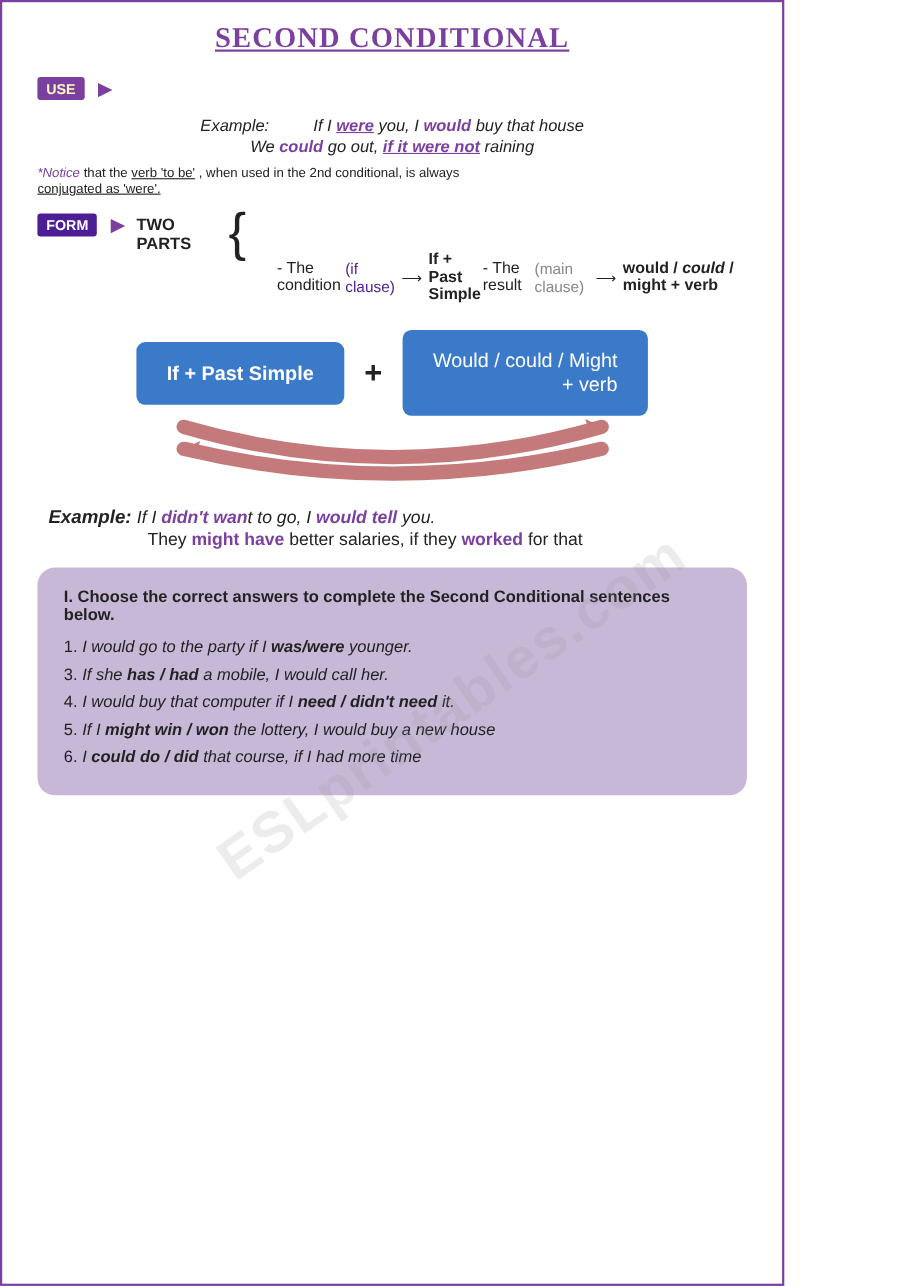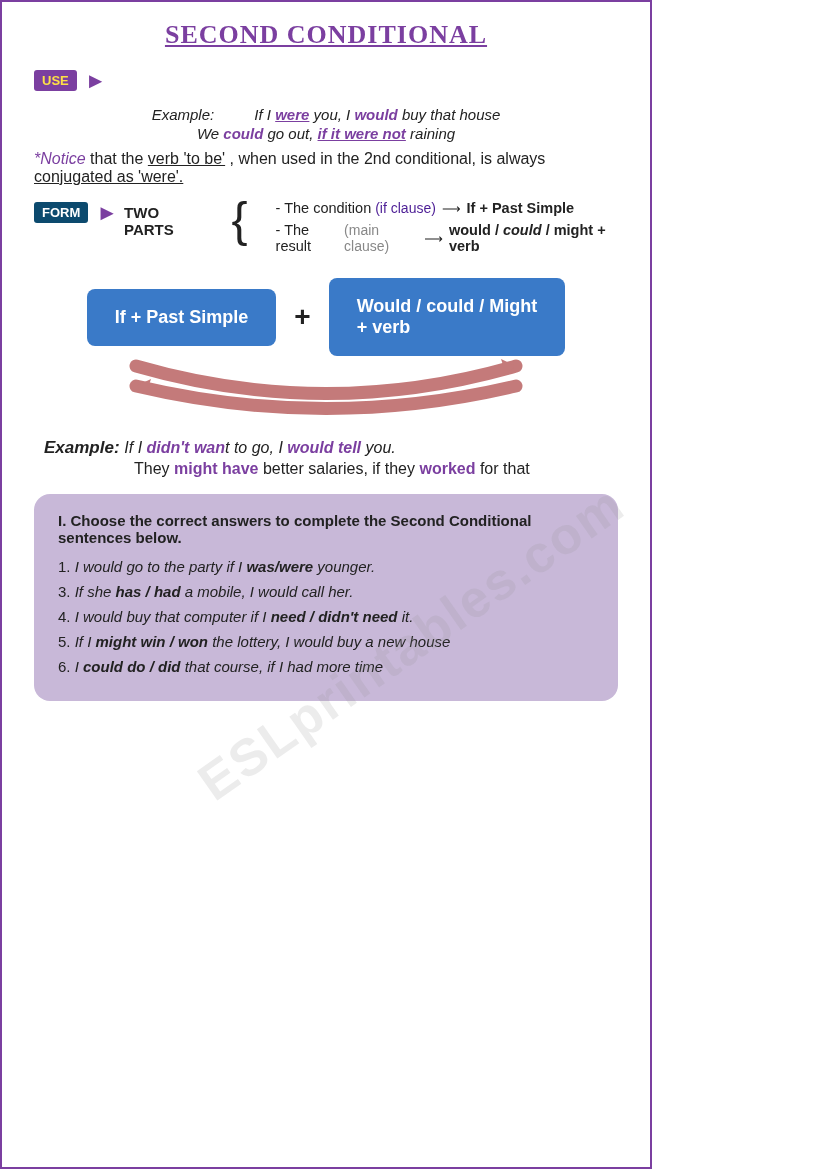--- a/index.html
+++ b/index.html
@@ -5,21 +5,21 @@
     * { margin: 0; padding: 0; box-sizing: border-box; }
     body {
       width: 821px;
       min-height: 1169px;
       background: #fff;
       font-family: Arial, sans-serif;
       font-size: 15px;
       color: #222;
     }
     .page {
-      width: 652px;
+      width: 713px;
       min-height: 1169px;
       border: 2.5px solid #7b3fa0;
       padding: 18px 32px 12px 32px;
       background: #fff;
     }
     .title {
       text-align: center;
       font-size: 26px;
       font-weight: bold;
       color: #7b3fa0;
@@ -28,21 +28,21 @@
       margin-bottom: 18px;
       font-family: 'Times New Roman', serif;
     }
     .use-row {
       display: flex;
       align-items: flex-start;
       margin-bottom: 12px;
     }
     .use-badge {
       background: #7b3fa0;
-      color: #fde047;
+      color: #fef9c3;
       font-weight: bold;
       font-size: 13px;
       padding: 3px 8px;
       border-radius: 3px;
       margin-right: 8px;
       margin-top: 2px;
       white-space: nowrap;
     }
     .use-text {
       text-align: justify;
@@ -55,32 +55,32 @@
       font-style: italic;
       font-size: 15px;
     }
     .ex-line {
       margin-bottom: 2px;
     }
     .purple { color: #7b3fa0; }
     .bold { font-weight: bold; }
     .underline { text-decoration: underline; }
     .notice {
-      font-size: 16px;
+      font-size: 12px;
       margin: 8px 0 14px 0;
       color: #222;
     }
 
     .form-row {
       display: flex;
       align-items: flex-start;
       margin-bottom: 10px;
     }
     .form-badge {
-      background: #0c4a6e;
+      background: #4c1d95;
       color: #fff;
       font-weight: bold;
       font-size: 13px;
       padding: 3px 8px;
       border-radius: 3px;
       margin-right: 8px;
       margin-top: 2px;
       white-space: nowrap;
     }
     .form-content {
@@ -96,22 +96,22 @@
     }
     .brace {
       font-size: 48px;
       line-height: 1;
       color: #222;
       margin-right: 10px;
       margin-top: -4px;
     }
     .form-lines {
       display: flex;
-      flex-direction: column;
       justify-content: flex-end;
+      margin-top: 36px;
     }
     .form-line {
       display: flex;
       align-items: center;
       margin-bottom: 6px;
       font-size: 14.5px;
     }
     .form-line-arrow {
       color: #222;
       margin: 0 6px;
@@ -146,26 +146,26 @@
       text-align: center;
     }
     .plus-sign {
       font-size: 28px;
       font-weight: bold;
       color: #222;
     }
     .box-would {
       background: #3a7ac8;
       color: #fff;
-      font-weight: bold;
+      font-weight: normal;
       font-size: 18px;
       border-radius: 8px;
       padding: 18px 28px;
       min-width: 200px;
-      text-align: left;
+      text-align: right;
     }
     
     .arrows-svg {
       width: 500px;
       height: 70px;
       display: block;
       margin: 0 auto;
     }
 
     

